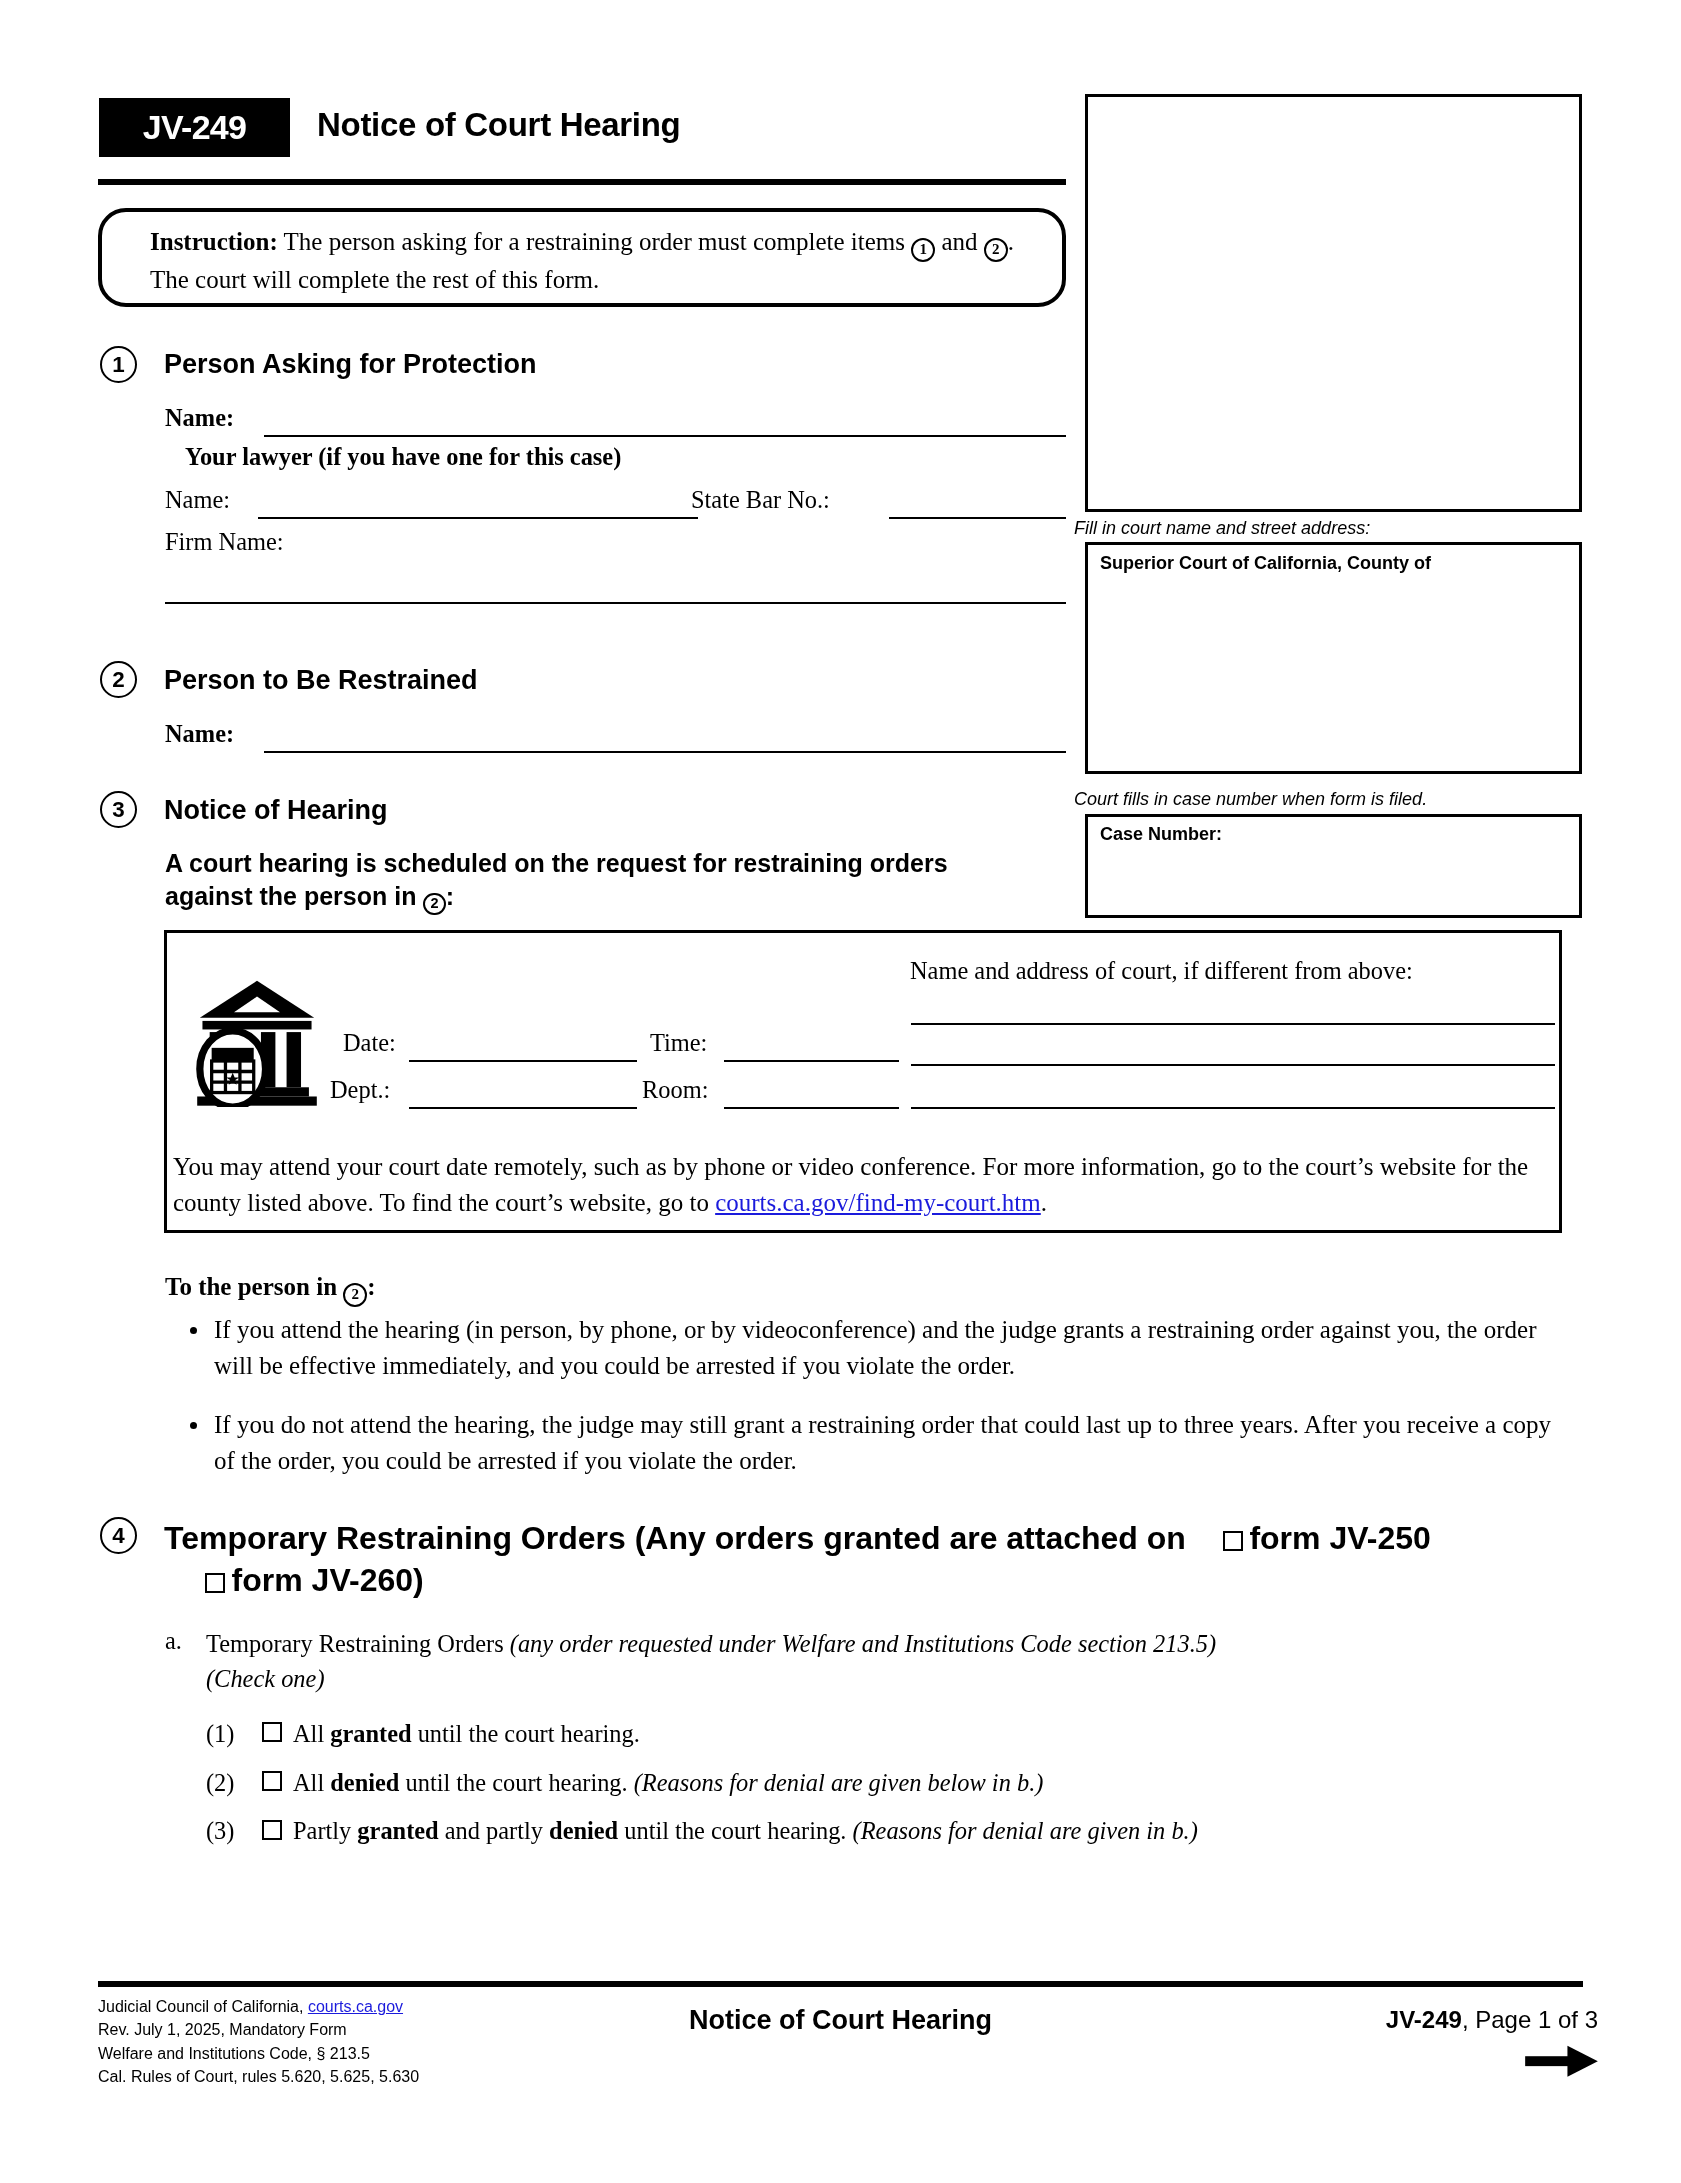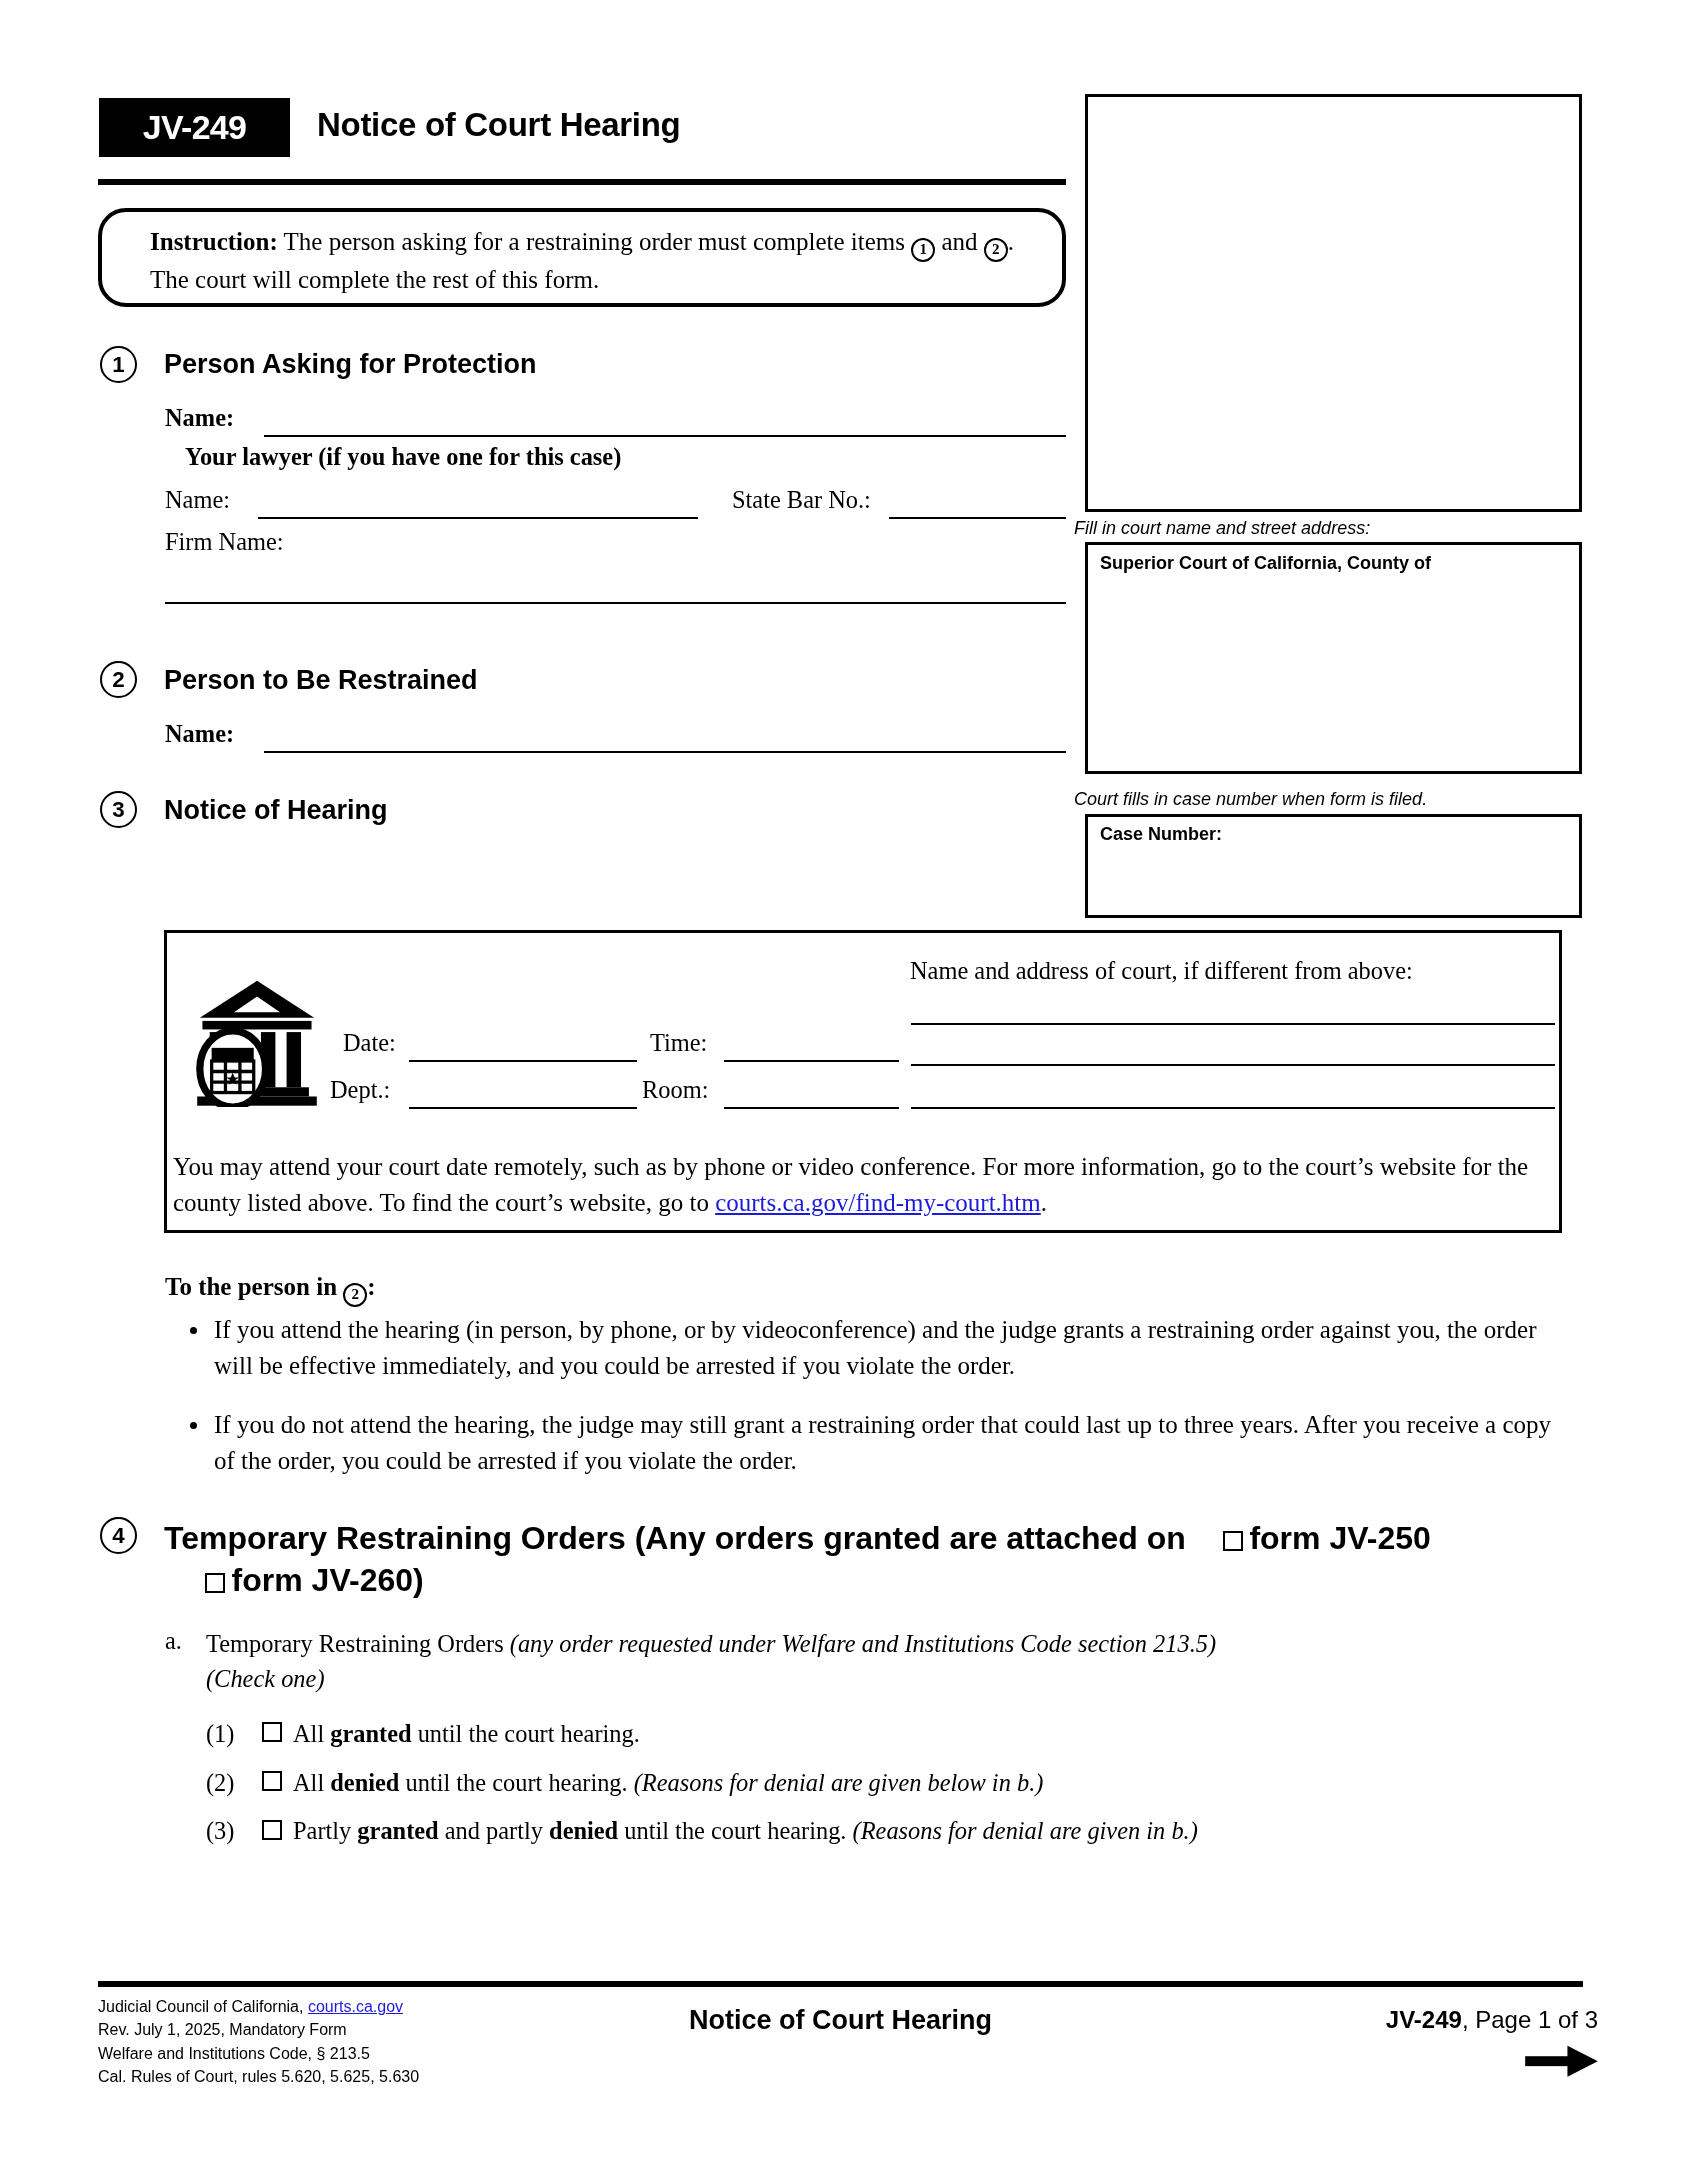--- a/index.html
+++ b/index.html
@@ -133,35 +133,40 @@
   <div class="item-head" style="left:164px; top:349px;">Person Asking for Protection</div>
 
   <div class="fieldlabel" style="left:165px; top:404px;">Name:</div>
   <div class="ul-line" style="position:absolute; left:264px; top:434px; width:802px; height:0.7px;"></div>
 
   <div class="fieldlabel" style="left:165px; top:443px;margin-left:20px;">Your lawyer (if you have one for this case)</div>
 
   <div class="fieldlabel-n" style="left:165px; top:486px;">Name:</div>
   <div class="ul-line" style="position:absolute; left:258px; top:516px; width:440px; height:0.7px;"></div>
 
-  <div class="fieldlabel-n" style="left:732px; top:486px;">State Bar No.:</div>
+  <div class="fieldlabel-n" style="left:691px; top:486px;">State Bar No.:</div>
   <div class="ul-line" style="position:absolute; left:889px; top:516px; width:177px; height:0.7px;"></div>
 
   <div class="fieldlabel-n" style="left:165px; top:528px;">Firm Name:</div>
   <div class="ul-line" style="position:absolute; left:165px; top:601px; width:901px; height:0.7px;"></div>
 
   <div class="circ circ-lg item-circle" style="left:100px; top:661px;">2</div>
   <div class="item-head" style="left:164px; top:665px;">Person to Be Restrained</div>
 
   <div class="fieldlabel" style="left:165px; top:720px;">Name:</div>
   <div class="ul-line" style="position:absolute; left:264px; top:750px; width:802px; height:0.7px;"></div>
 
   <div class="circ circ-lg item-circle" style="left:100px; top:791px;">3</div>
   <div class="item-head" style="left:164px; top:795px;">Notice of Hearing</div>
 
+  <div style="position:absolute; left:165px; top:847px; width:857px;
+              font-family:'Liberation Sans', sans-serif; font-weight:bold;
+              font-size:25px; line-height:1.32;">
+    <span>A court hearing is scheduled on the request for restraining orders against the person in </span><span class="circ circ-xs">2</span><span>:</span>
+  </div>
 
   <div id="hearbox"></div>
 
   <svg id="courticon" viewBox="0 0 210 210">
 
     <polygon points="105,18 192,74 18,74" fill="#000"></polygon>
     <polygon points="105,42 140,66 70,66" fill="#fff"></polygon>
 
     <rect x="22" y="79" width="166" height="13" fill="#000"></rect>
 

